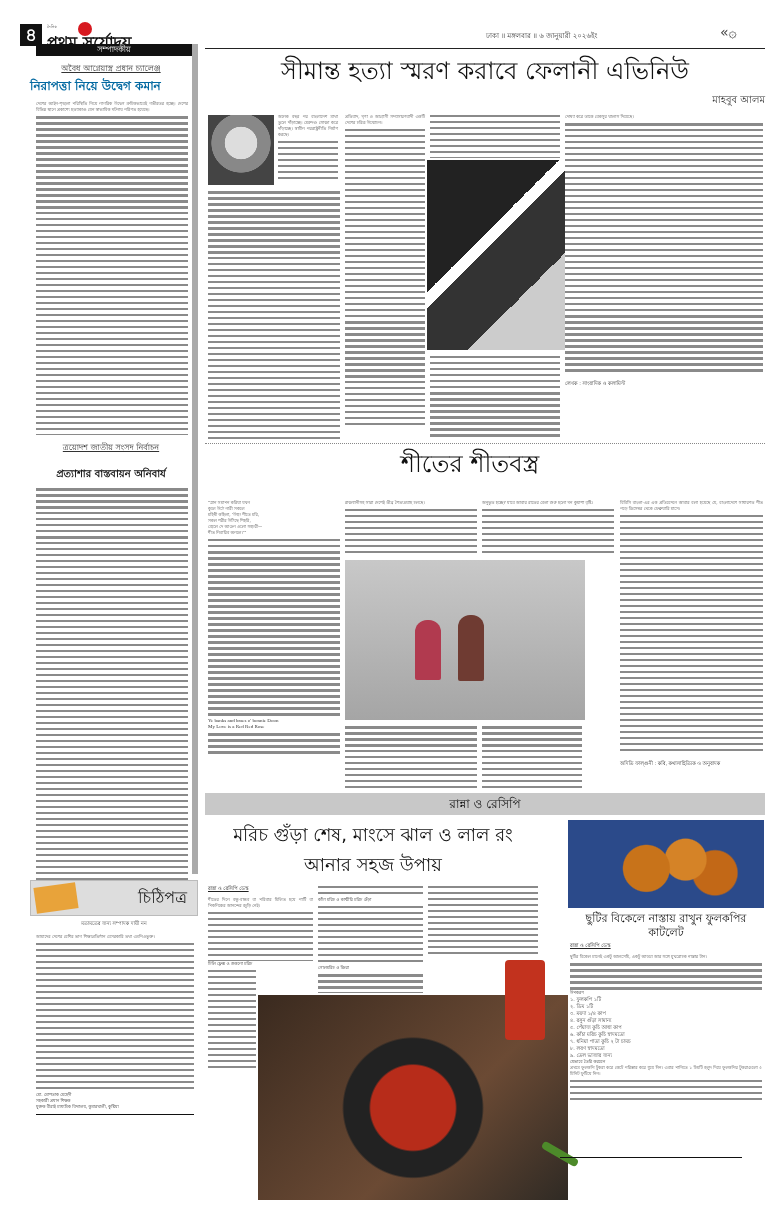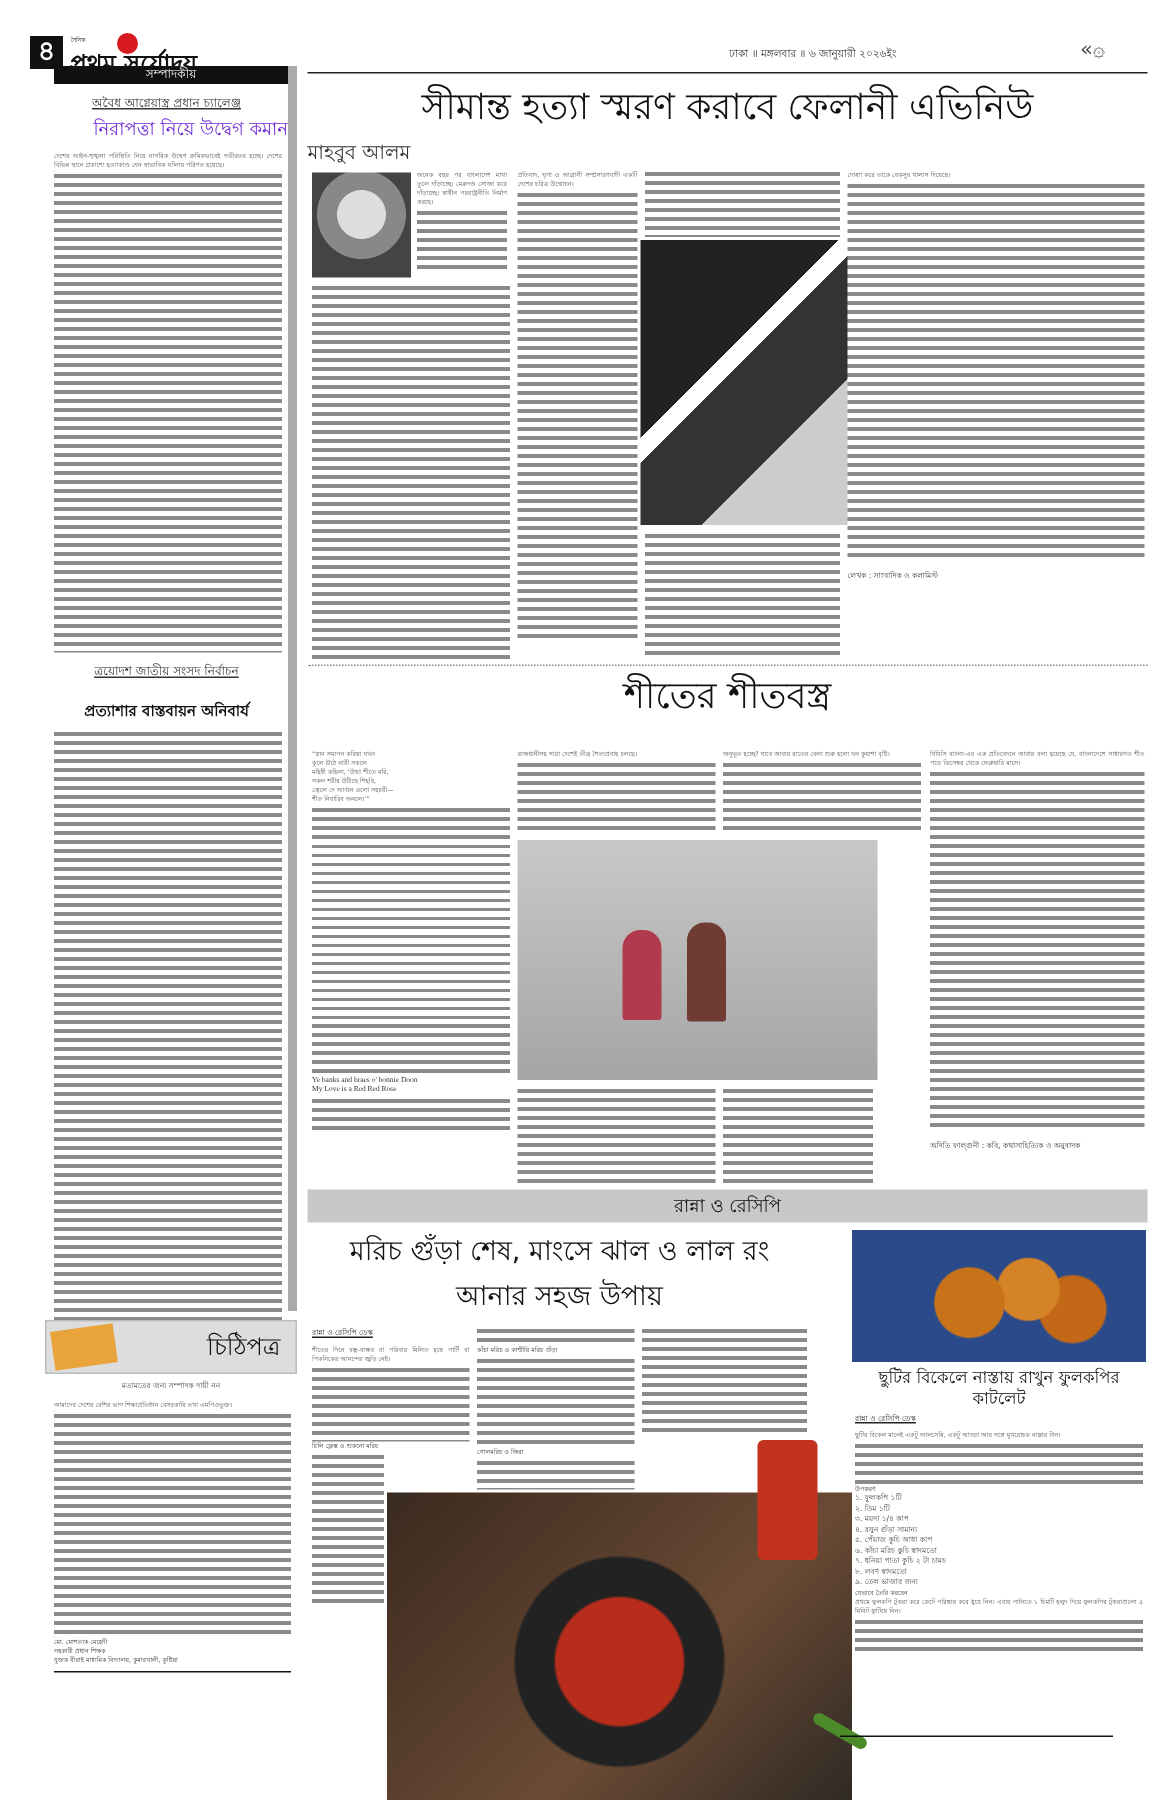--- a/index.html
+++ b/index.html
@@ -11,39 +11,39 @@
   .paper-name { position: absolute; left: 46px; top: 30px; font-family: "DejaVu Serif", serif; font-size: 16px; font-weight: bold; color: #111; }
   .paper-tag { position: absolute; left: 47px; top: 24px; font-size: 4px; color: #333; }
   .sun { position: absolute; left: 78px; top: 22px; width: 14px; height: 14px; background: #d71920; border-radius: 50%; }
   .dateline { position: absolute; left: 486px; top: 30px; font-size: 7px; color: #333; }
   .emblem { position: absolute; left: 720px; top: 24px; font-size: 14px; color: #444; }
   .top-rule { position: absolute; left: 205px; top: 48px; width: 560px; height: 1px; background: #222; }
 
   .ed-col { position: absolute; left: 30px; top: 44px; width: 168px; height: 830px; border-right: 6px solid #aaa; }
   .ed-banner { background: #111; color: #fff; font-size: 8px; text-align: center; height: 12px; line-height: 12px; margin-left: 6px; }
   .ed-kicker { font-size: 8px; text-align: center; margin-top: 6px; color: #333; text-decoration: underline; }
-  .ed-head { font-size: 12px; text-align: right; font-weight: normal; margin-top: 2px; color: #6d28d9; }
+  .ed-head { font-size: 12px; text-align: left; font-weight: bold; margin-top: 2px; color: #0369a1; }
   .ed-head2 { font-size: 10px; text-align: center; font-weight: bold; color: #111; margin-top: 12px; }
   .body-text { font-size: 4.2px; line-height: 6px; color: #555; text-align: justify; }
   .lines { background: repeating-linear-gradient(#fff 0 1px, #8a8a8a 1px 3.5px, #fff 3.5px 6px); }
 
   .letters { position: absolute; left: 30px; top: 880px; width: 168px; }
   .letters-banner { height: 36px; background: #ddd; border: 1px solid #bbb; display: flex; align-items: center; justify-content: flex-end; padding-right: 10px; font-size: 16px; color: #111; position: relative; }
   .envelope { position: absolute; left: 4px; top: 4px; width: 42px; height: 26px; background: #e8a33a; transform: rotate(-8deg); }
   .letters-note { font-size: 5px; text-align: center; color: #444; margin-top: 4px; }
   .letters-head { font-size: 10px; text-align: center; color: #111; margin-top: 2px; line-height: 12px; }
 
   .main-head { position: absolute; left: 205px; top: 52px; width: 560px; font-size: 24px; text-align: center; color: #111; }
-  .byline { font-size: 13px; text-align: left; color: #333; }
+  .byline { font-size: 10px; text-align: right; color: #333; }
   .photo-portrait { position: absolute; left: 208px; top: 115px; width: 66px; height: 70px; background: radial-gradient(circle at 50% 40%, #ddd 0 30%, #888 31% 55%, #444 56%); }
   .art-graphic { position: absolute; left: 427px; top: 160px; width: 140px; height: 190px; background: linear-gradient(135deg, #222 0 40%, #fff 40% 45%, #333 45% 70%, #ccc 70%); }
   .col { position: absolute; }
 
   .dot-rule { position: absolute; left: 205px; top: 443px; width: 560px; border-top: 1px dotted #888; }
-  .winter-head { position: absolute; left: 205px; top: 445px; width: 560px; font-size: 24px; text-align: center; color: #111; }
+  .winter-head { position: absolute; left: 190px; top: 445px; width: 560px; font-size: 24px; text-align: center; color: #111; }
   .fog-photo { position: absolute; left: 345px; top: 560px; width: 240px; height: 160px; background: linear-gradient(#c8c8c8, #a5a5a5); }
   .fig1 { position: absolute; left: 415px; top: 620px; width: 26px; height: 60px; background: #b13a4f; border-radius: 12px 12px 2px 2px; }
   .fig2 { position: absolute; left: 458px; top: 615px; width: 26px; height: 66px; background: #6f3b32; border-radius: 12px 12px 2px 2px; }
   .author-note { font-size: 5px; color: #333; }
 
   .recipe-banner { position: absolute; left: 205px; top: 793px; width: 560px; height: 22px; background: #c8c8c8; font-size: 12px; text-align: center; line-height: 22px; color: #111; }
   .recipe-head { position: absolute; left: 208px; top: 820px; width: 330px; font-size: 18px; line-height: 30px; color: #111; text-align: center; }
   .cutlet-photo { position: absolute; left: 568px; top: 820px; width: 196px; height: 88px; background: radial-gradient(circle at 40% 55%, #c8731a 0 18%, transparent 19%), radial-gradient(circle at 60% 45%, #d58327 0 16%, transparent 17%), radial-gradient(circle at 75% 60%, #c26817 0 14%, transparent 15%), #2b4a8a; }
   .cutlet-head { position: absolute; left: 568px; top: 912px; width: 196px; font-size: 11px; text-align: center; color: #111; line-height: 14px; }
   .small-byline { font-size: 5px; color: #222; text-decoration: underline; }

